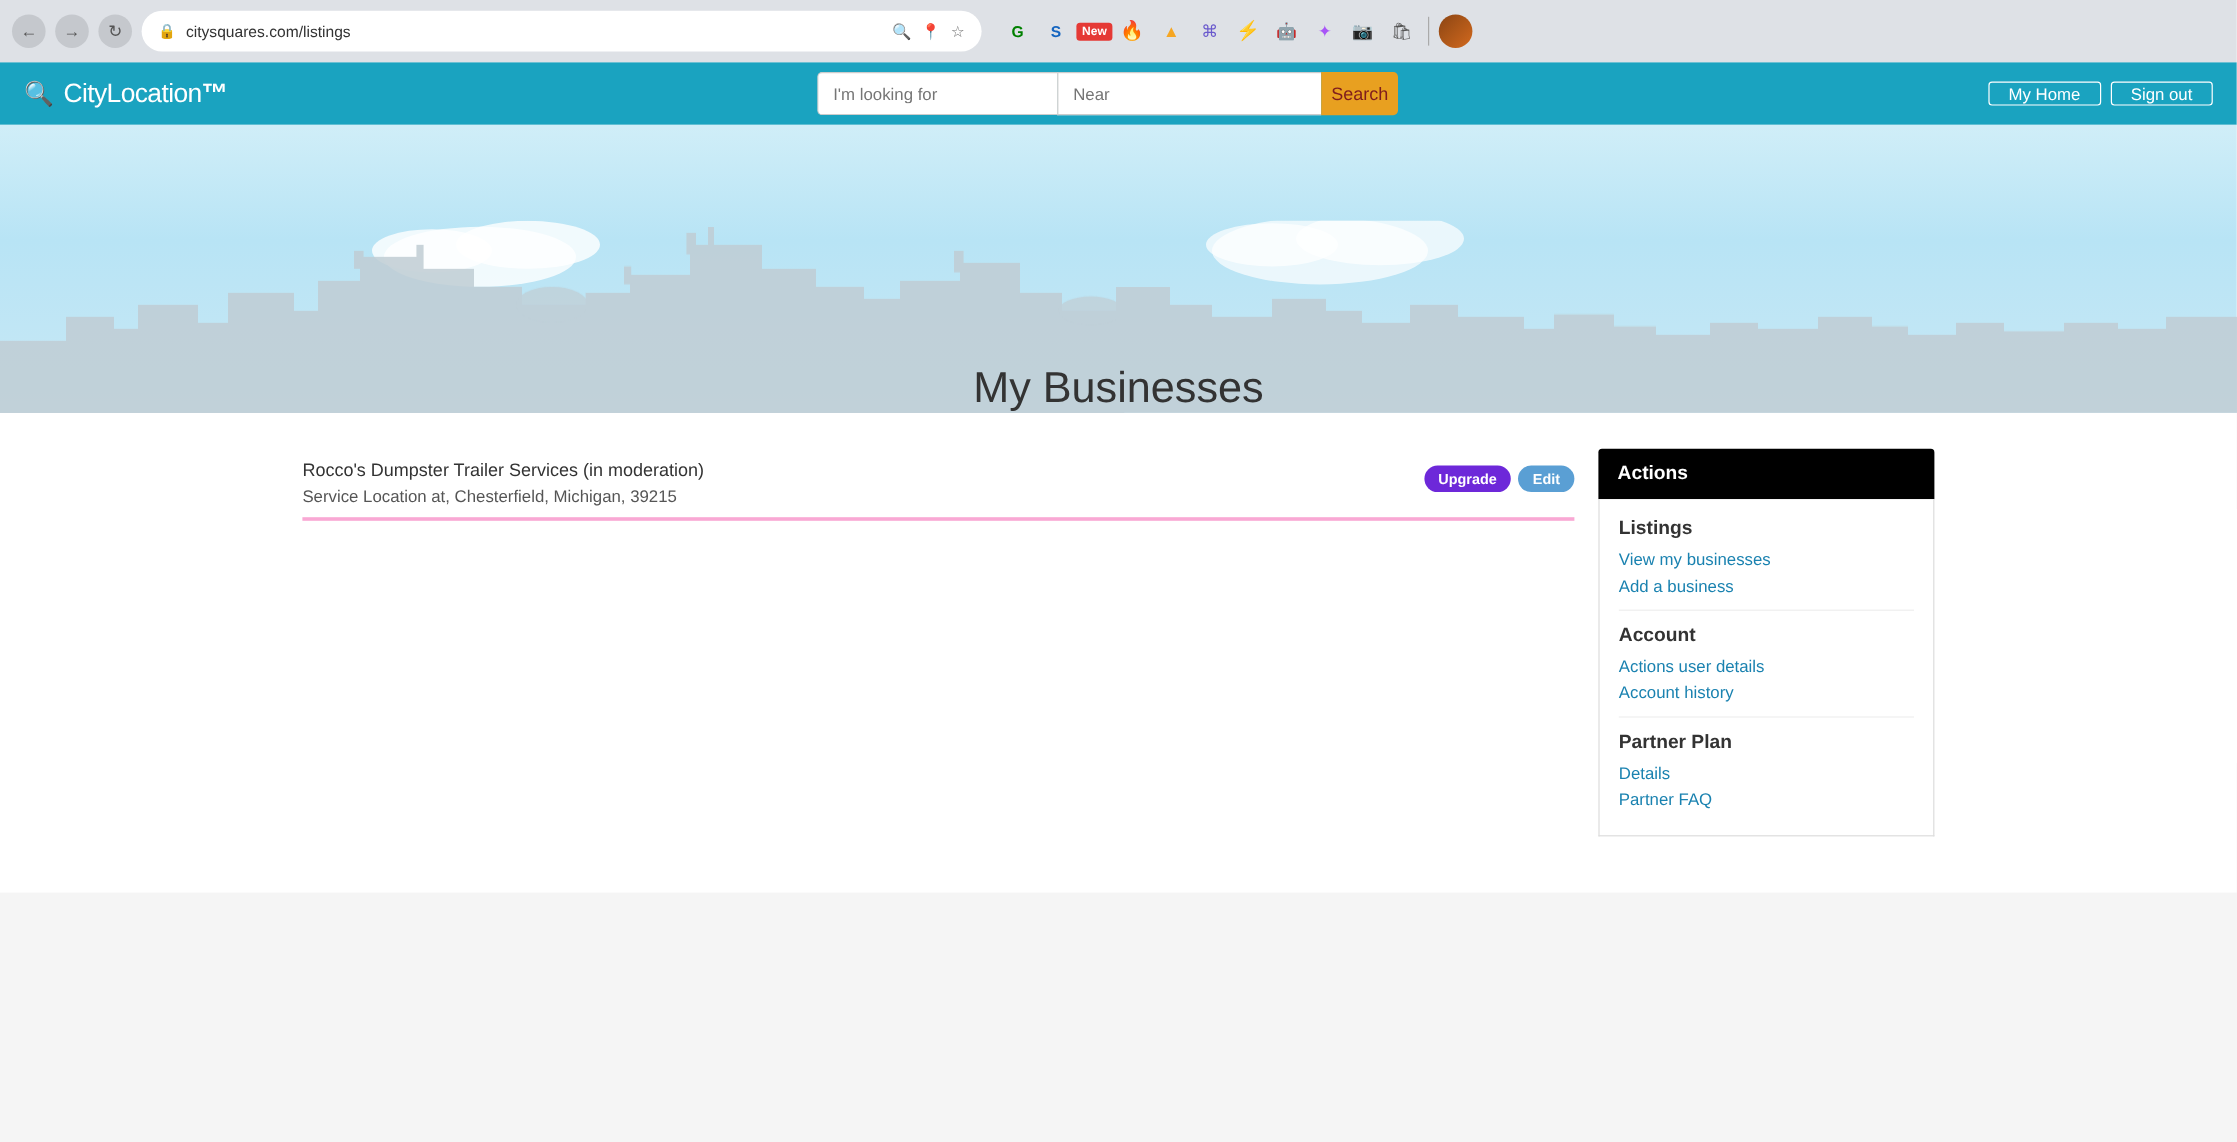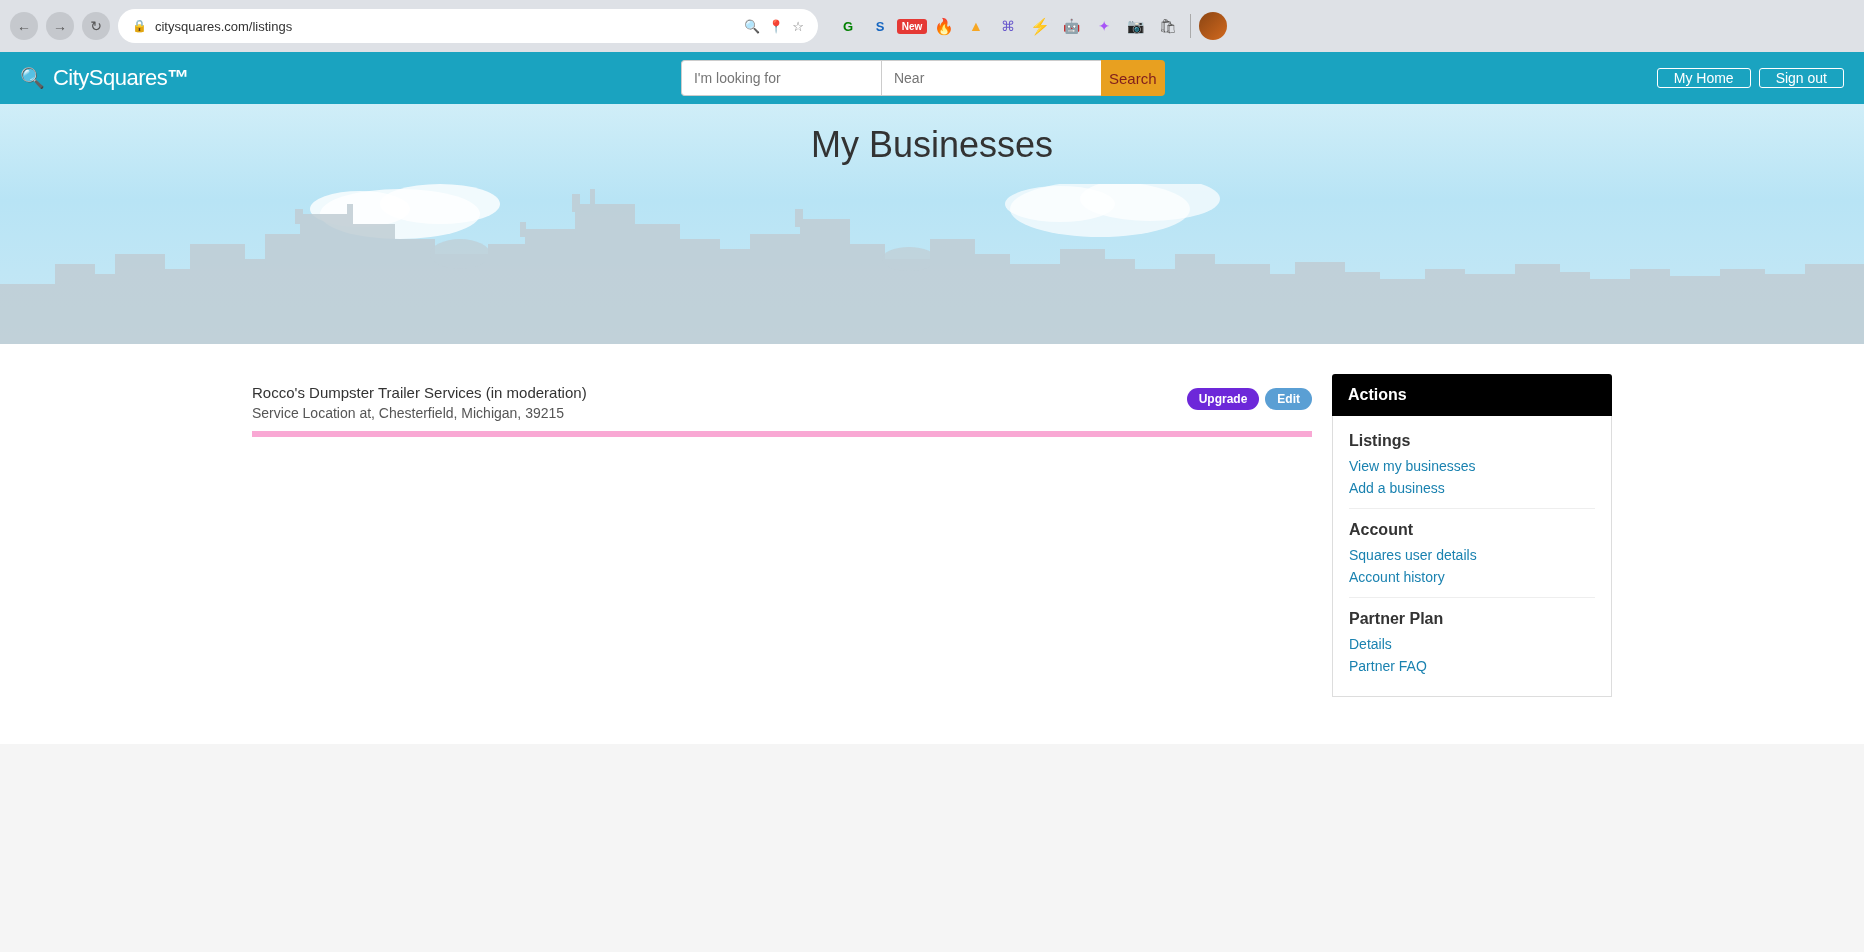--- a/index.html
+++ b/index.html
@@ -156,23 +156,23 @@
       cursor: pointer;
     }
 
     
     .hero-banner {
       background: linear-gradient(180deg, #d0eef8 0%, #b8e4f5 40%, #c8e8f5 100%);
       height: 240px;
       position: relative;
       overflow: hidden;
       display: flex;
-      align-items: flex-start;
+      align-items: flex-end;
       justify-content: center;
-      padding-top: 20px;
+      padding-top: 40px;
     }
     .hero-title {
       font-size: 36px;
       font-weight: 300;
       color: #333;
       position: relative;
       z-index: 2;
     }
     .skyline-svg {
       position: absolute;
@@ -262,21 +262,21 @@
       border-top: 1px solid #eee;
       margin: 12px 0;
     }
 
     
     .business-row {
       display: flex;
       align-items: flex-start;
       justify-content: flex-start;
       padding: 10px 0;
-      border-bottom: 6px solid #f9a8d4;
+      border-bottom: 3px solid #f9a8d4;
     }
     .business-info { flex: 1; }
     .business-badges { display: flex; gap: 6px; align-items: center; margin-top: 4px; }
   </style>
 </head>
 <body>
 
 <div class="browser-chrome">
   <button class="browser-nav-btn">←</button>
   <button class="browser-nav-btn">→</button>
@@ -304,21 +304,21 @@
     <div class="ext-icon" style="color:#555;font-size:14px;">🛍</div>
     <div style="width:1px;height:24px;background:#aaa;margin:0 4px;"></div>
     <div class="profile-icon"></div>
   </div>
 </div>
 
 <header class="app-header">
   <div class="logo-area">
     <span class="logo-icon">🔍</span>
     <span class="logo-text">
-      <span>City</span><span style="font-weight:300;">Squares</span>™
+      <span>City</span><span style="font-weight:300;">Location</span>™
     </span>
   </div>
   <div class="search-area">
     <input type="text" class="search-input-looking" placeholder="I'm looking for" style="">
     <input type="text" class="search-input-near" placeholder="Near" style="">
     <button class="search-btn">Search</button>
   </div>
   <div class="header-nav">
     <button class="header-nav-btn">My Home</button>
     <button class="header-nav-btn">Sign out</button>
@@ -421,21 +421,21 @@
       <div class="sidebar-header">Actions</div>
       <div class="sidebar-body">
 
         <div class="sidebar-section-title">Listings</div>
         <a class="sidebar-link">View my businesses</a>
         <a class="sidebar-link">Add a business</a>
 
         <hr class="sidebar-divider">
 
         <div class="sidebar-section-title">Account</div>
-        <a class="sidebar-link">Squares user details</a>
+        <a class="sidebar-link">Actions user details</a>
         <a class="sidebar-link">Account history</a>
 
         <hr class="sidebar-divider">
 
         <div class="sidebar-section-title">Partner Plan</div>
         <a class="sidebar-link">Details</a>
         <a class="sidebar-link">Partner FAQ</a>
       </div>
     </div>
   </div>

